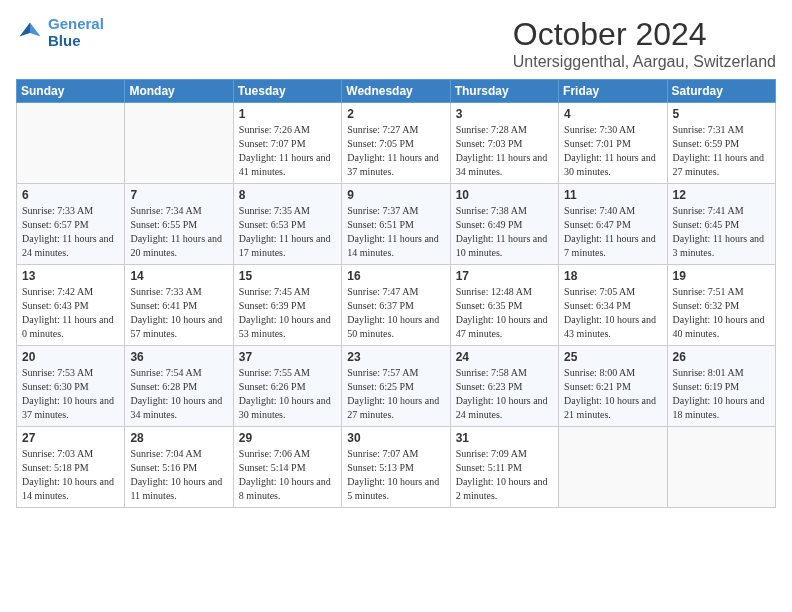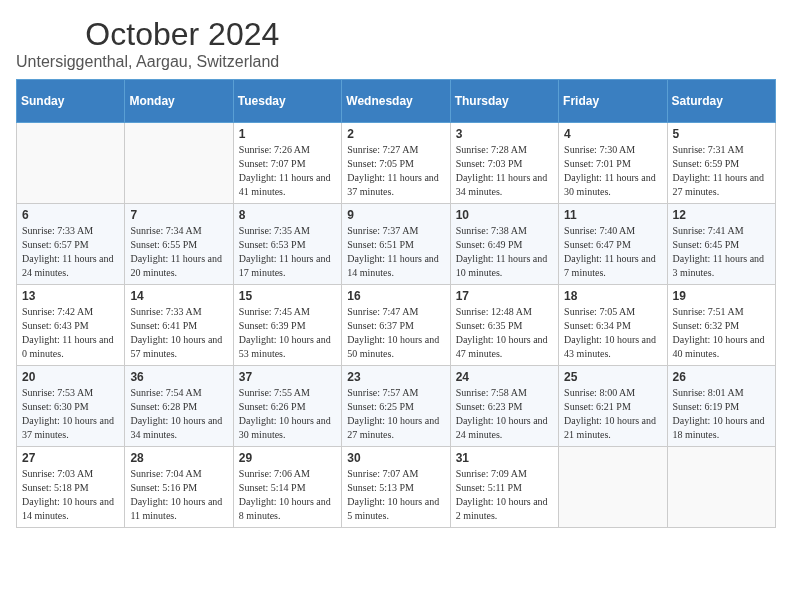--- a/index.html
+++ b/index.html
@@ -28,42 +28,42 @@
       line-height: 1.1;
     }
     .logo-text span {
       color: #4a90d9;
     }
     .logo-icon {
       width: 28px;
       height: 28px;
     }
     .title-block {
-      text-align: right;
+      text-align: left;
     }
     .month-title {
       font-size: 32px;
       color: #333;
       font-weight: normal;
     }
     .location {
       font-size: 16px;
       color: #555;
     }
     .calendar {
       width: 100%;
       border-collapse: collapse;
       border: 1px solid #ccc;
     }
     .calendar th {
       background-color: #3a7fc1;
       color: #fff;
       font-size: 12px;
       font-weight: bold;
-      padding: 14px 4px;
+      padding: 4px 4px;
       text-align: left;
       border: 1px solid #5a9fd4;
     }
     .calendar td {
       border: 1px solid #ccc;
       vertical-align: top;
       padding: 4px 5px;
       font-size: 10.5px;
       color: #333;
       width: 108px;
@@ -87,20 +87,31 @@
       font-family: Liberation Serif, serif;
     }
     .empty-cell {
       background: #f9f9f9 !important;
     }
   </style>
 </head>
 <body>
 
 <div class="header">
+  <div class="logo">
+    <svg class="logo-icon" viewBox="0 0 32 32" xmlns="http://www.w3.org/2000/svg">
+      <rect x="0" y="0" width="32" height="32" fill="white"></rect>
+      <polygon points="16,4 28,20 16,16" fill="#4a90d9"></polygon>
+      <polygon points="16,4 4,20 16,16" fill="#2060a0"></polygon>
+    </svg>
+    <div class="logo-text">
+      <div><span>General</span></div>
+      <div style="color:#2060a0;">Blue</div>
+    </div>
+  </div>
   <div class="title-block">
     <div class="month-title">October 2024</div>
     <div class="location">Untersiggenthal, Aargau, Switzerland</div>
   </div>
 </div>
 
 <table class="calendar">
   <thead>
     <tr>
     <th>Sunday</th>

